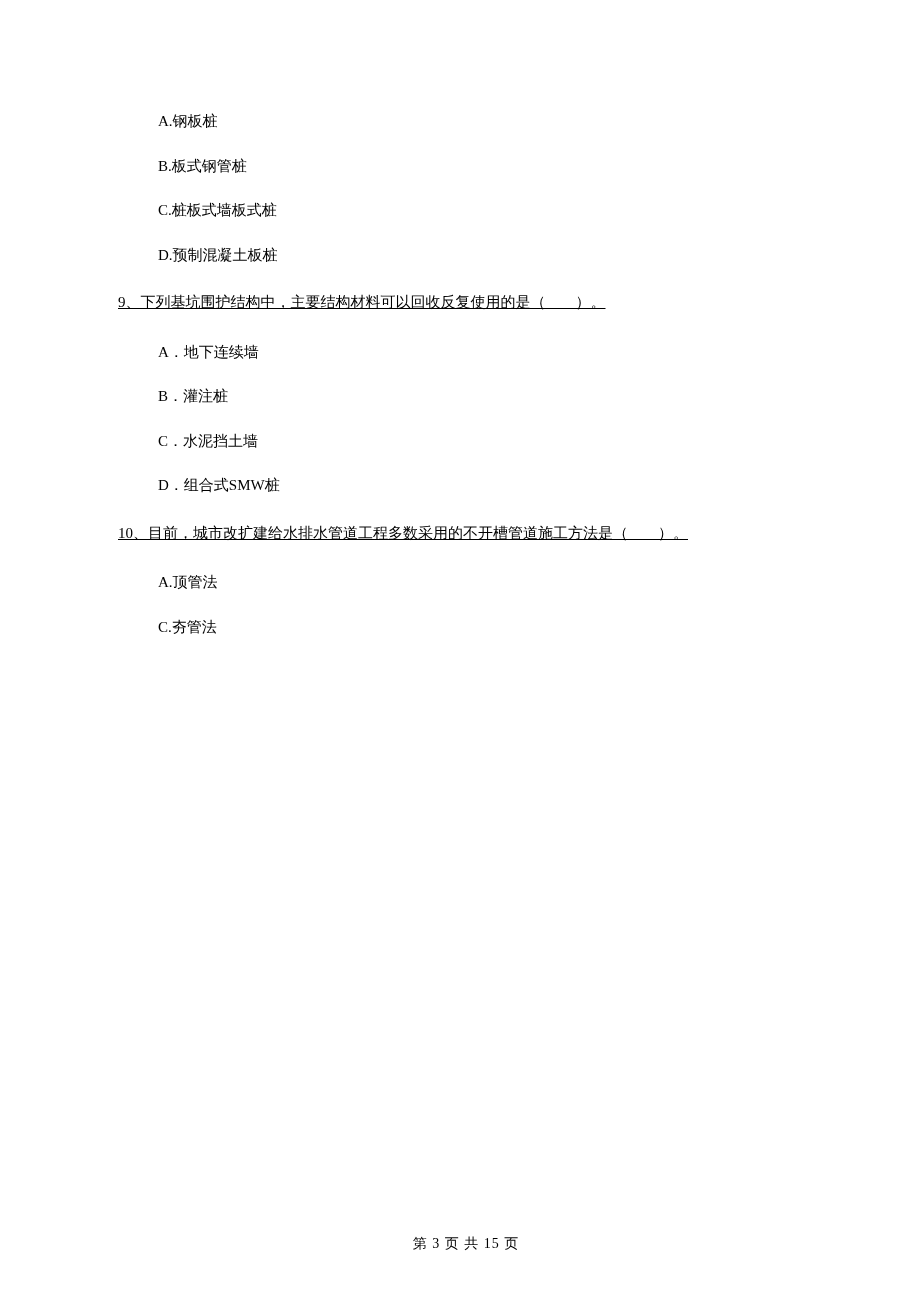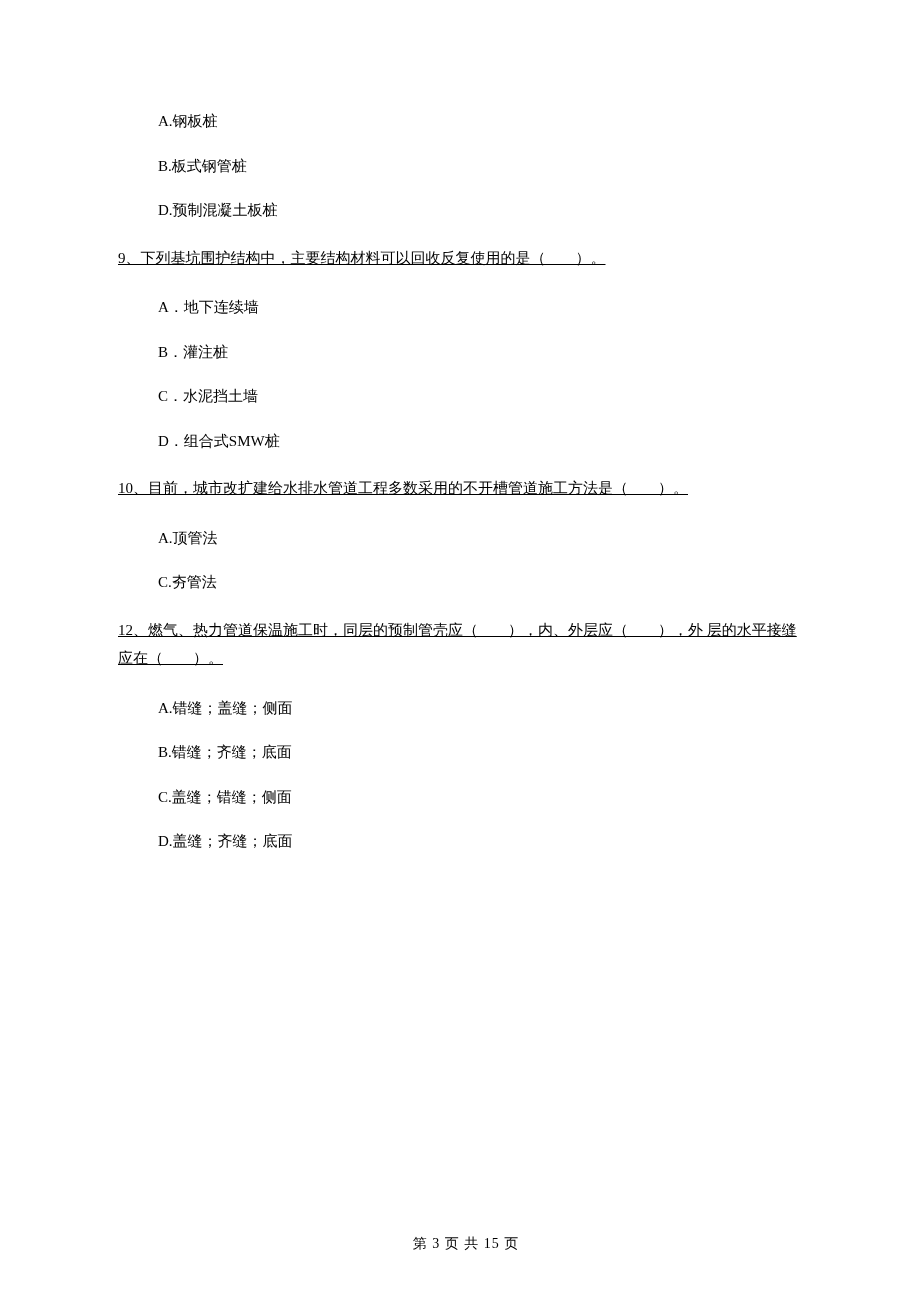--- a/index.html
+++ b/index.html
@@ -43,20 +43,21 @@
   }
 </style>
 </head>
 <body>
 
 <div class="page">
 
   <div class="option-group">
     <div class="option">A.钢板桩</div>
     <div class="option">B.板式钢管桩</div>
+    <div class="option">C.桩板式墙板式桩</div>
     <div class="option">D.预制混凝土板桩</div>
   </div>
 
   <div class="question">
     <div class="question-text">9、下列基坑围护结构中，主要结构材料可以回收反复使用的是（　　）。</div>
     <div class="option-group">
       <div class="option">A．地下连续墙</div>
       <div class="option">B．灌注桩</div>
       <div class="option">C．水泥挡土墙</div>
       <div class="option">D．组合式SMW桩</div>
@@ -65,25 +66,16 @@
 
   <div class="question">
     <div class="question-text">10、目前，城市改扩建给水排水管道工程多数采用的不开槽管道施工方法是（　　）。</div>
     <div class="option-group">
       <div class="option">A.顶管法</div>
       <div class="option">C.夯管法</div>
     </div>
   </div>
 
 
-  <div class="question">
-    <div class="question-text">12、燃气、热力管道保温施工时，同层的预制管壳应（　　），内、外层应（　　），外 层的水平接缝应在（　　）。</div>
-    <div class="option-group">
-      <div class="option">A.错缝；盖缝；侧面</div>
-      <div class="option">B.错缝；齐缝；底面</div>
-      <div class="option">C.盖缝；错缝；侧面</div>
-      <div class="option">D.盖缝；齐缝；底面</div>
-    </div>
-  </div>
 
   <div class="footer">第 3 页 共 15 页</div>
 
 </div>
 
 </body></html>

